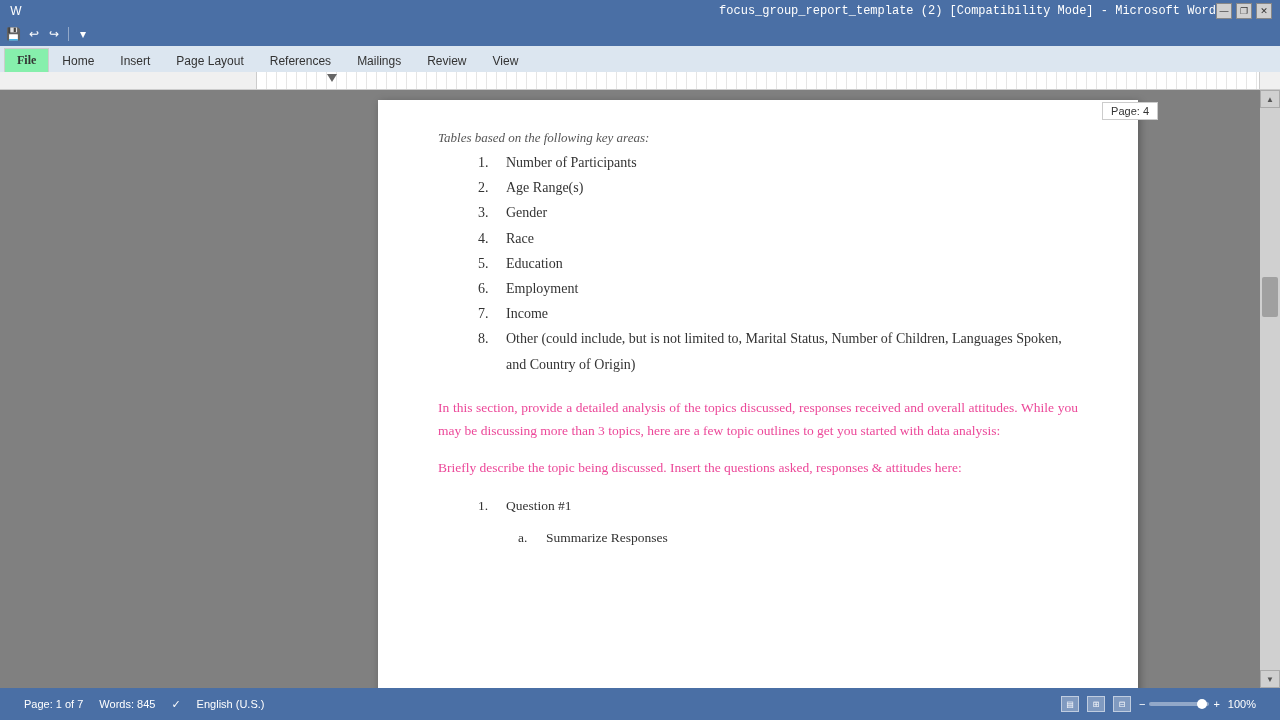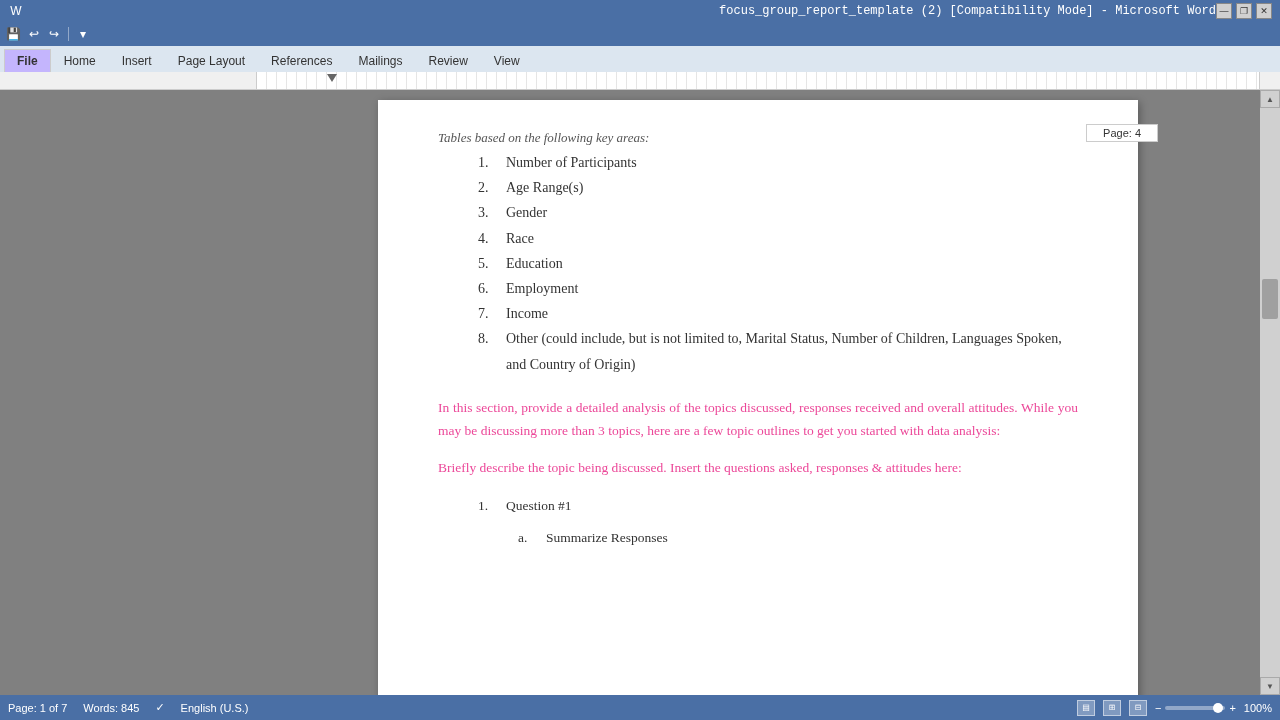--- a/index.html
+++ b/index.html
@@ -83,24 +83,25 @@
       padding: 4px 12px;
       font-size: 12px;
       font-family: Arial, sans-serif;
       cursor: pointer;
       border: 1px solid transparent;
       border-bottom: none;
       background: transparent;
       color: #333;
     }
     .ribbon-tab.active {
-      background: #c4b5fd;
+      background: #86efac;
       border-color: #ccc;
       color: #333;
       font-weight: bold;
+      font-family: Liberation Serif, serif;
     }
 
     
     .ruler {
       height: 18px;
       background: #f0f0f0;
       border-bottom: 1px solid #ccc;
       position: relative;
       overflow: hidden;
     }
@@ -164,25 +165,25 @@
       min-height: 600px;
       background: white;
       padding: 30px 60px 40px 60px;
       position: relative;
       box-shadow: 2px 2px 8px rgba(0,0,0,0.3);
     }
 
     
     .page-label {
       position: absolute;
-      top: 24px;
+      top: 2px;
       right: -20px;
       background: white;
       border: 1px solid #ccc;
-      padding: 2px 16px;
+      padding: 2px 8px;
       font-size: 11px;
       font-family: Arial, sans-serif;
       color: #333;
       white-space: nowrap;
     }
 
     
     .intro-text {
       font-size: 13px;
       color: #555;
@@ -285,25 +286,25 @@
       display: flex;
       align-items: center;
       justify-content: center;
       font-size: 8px;
       cursor: pointer;
       color: #555;
     }
 
     
     .status-bar {
-      height: 25px;
+      height: 32px;
       background: #4a6fa5;
       display: flex;
       align-items: center;
-      padding: 0 8px;
+      padding: 0 24px;
       gap: 16px;
       font-size: 11px;
       font-family: Arial, sans-serif;
       color: white;
     }
     .status-bar-right {
       margin-left: auto;
       display: flex;
       align-items: center;
       gap: 8px;

